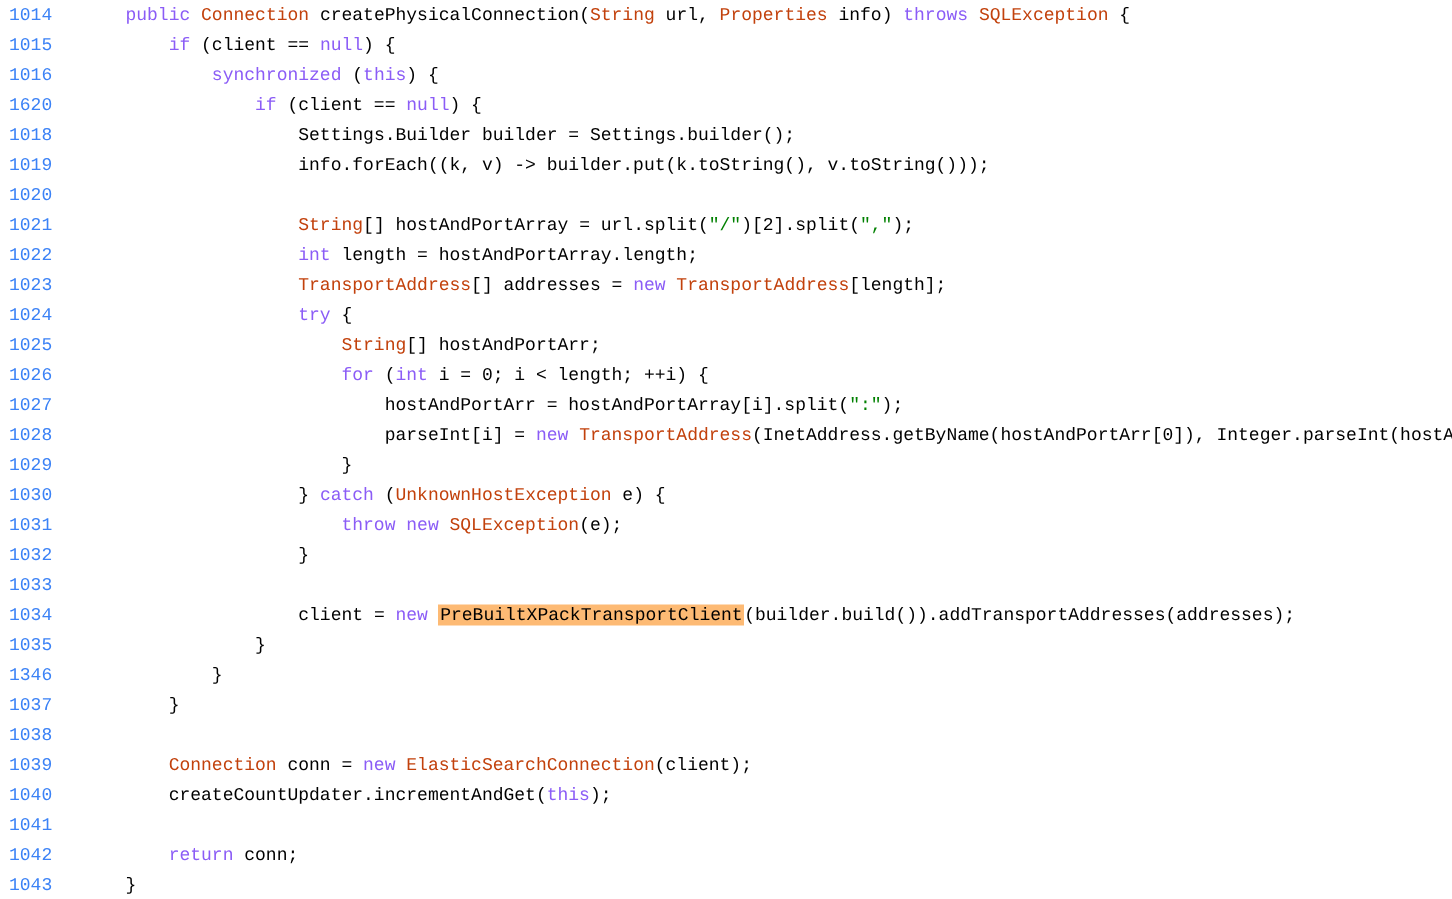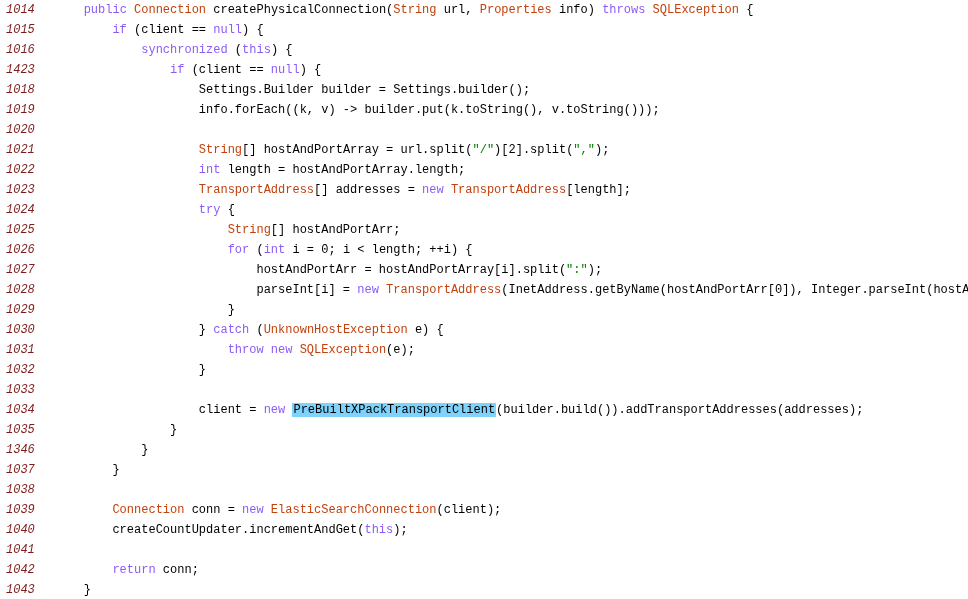--- a/index.html
+++ b/index.html
@@ -10,54 +10,53 @@
     background: #ffffff;
     overflow-x: auto;
     white-space: nowrap;
   }
   .editor {
     display: flex;
   }
   .gutter {
     flex: 0 0 auto;
     text-align: right;
-    color: #7f1d1d;
+    color: #3b82f6;
     padding: 0 10px 0 6px;
     user-select: none;
     background: #ffffff;
-    font-style: italic;
   }
   .gutter div {
     height: 20px;
     line-height: 20px;
   }
   .codecol {
     flex: 1 1 auto;
     padding-left: 10px;
   }
   .line {
     height: 20px;
     line-height: 20px;
     white-space: pre;
   } 
   
   .k { color: #8b5cf6; }
   .t { color: #c2410c; }
   .s { color: #008000; }
-  .hl { background: #7dd3fc; color: #000000; padding:0 1px; }
+  .hl { background: #fdba74; color: #000000; padding:0 1px; }
 </style>
 </head>
 <body>
 
 <div class="editor">
   <div class="gutter" id="gutter">
       <div>1014</div>
       <div>1015</div>
       <div>1016</div>
-      <div>1423</div>
+      <div>1620</div>
       <div>1018</div>
       <div>1019</div>
       <div>1020</div>
       <div>1021</div>
       <div>1022</div>
       <div>1023</div>
       <div>1024</div>
       <div>1025</div>
       <div>1026</div>
       <div>1027</div>

